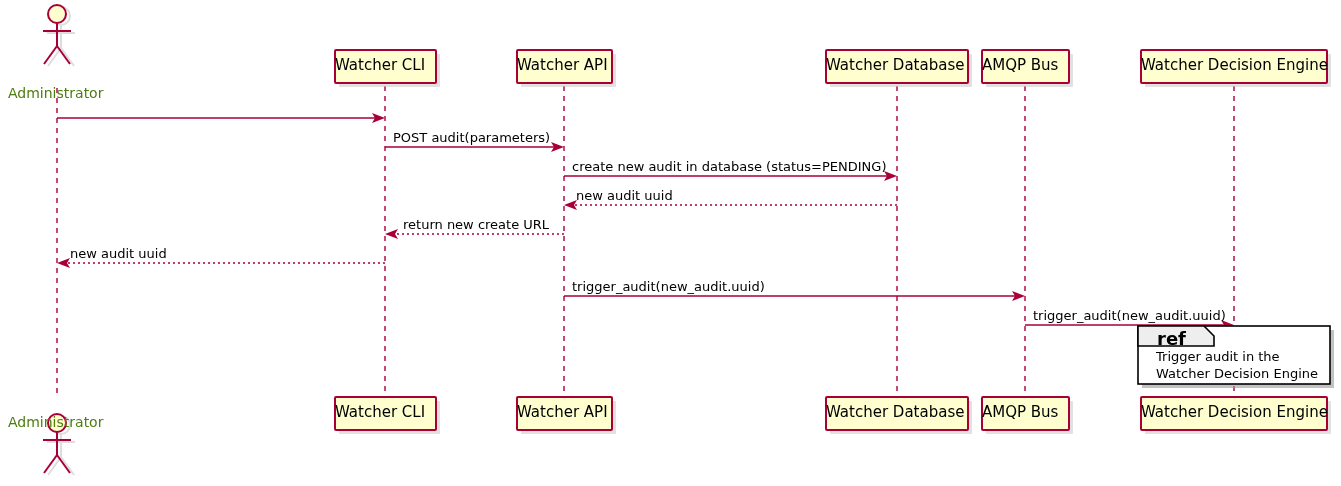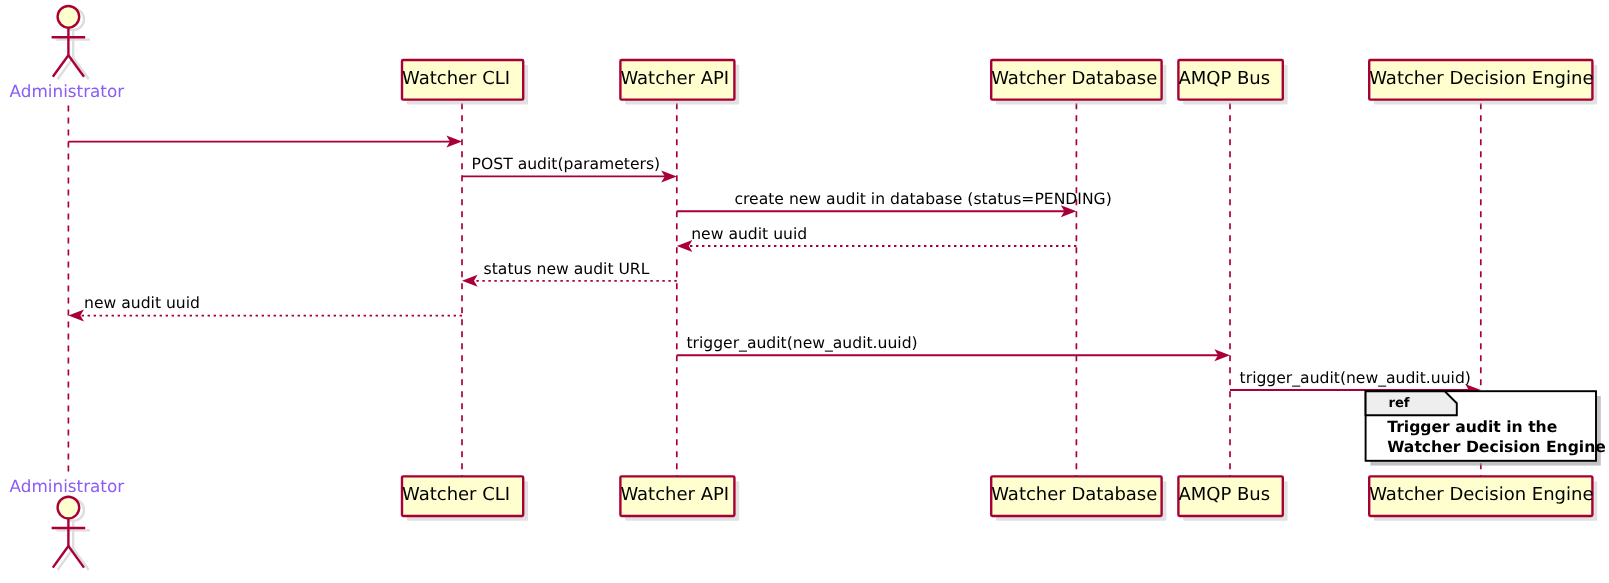--- a/index.html
+++ b/index.html
@@ -89,36 +89,36 @@
     color: #000000;
     font-size: 13px;
     line-height: 1;
   }
   .participant-label {
     font-size: 15px;
     color: #000000;
   }
   .actor-label {
     font-size: 14px;
-    color: #8b5cf6;
+    color: #4d7c0f;
+    margin-top: 16px;
   }
   .msg-label {
     font-size: 13px;
     color: #000000;
   }
   .ref-title {
-    font-size: 11px;
+    font-size: 18px;
     font-weight: bold;
     color: #000000;
     font-family: "DejaVu Sans", sans-serif;
   }
   .ref-line {
     font-size: 13px;
     color: #000000;
-    font-weight: bold;
   }
 </style>
 </head>
 <body>
 
 <div id="diagram">
 
   <svg id="svg-layer" viewBox="0 0 1341 486" xmlns="http://www.w3.org/2000/svg">
 
     <g>
@@ -254,23 +254,23 @@
   <div class="txt participant-label" style="left:982px; top:58px; width:87px;">AMQP Bus</div>
   <div class="txt participant-label" style="left:1141px; top:58px; width:186px;">Watcher Decision Engine</div>
 
   <div class="txt participant-label" style="left:335px; top:405px; width:101px;">Watcher CLI</div>
   <div class="txt participant-label" style="left:517px; top:405px; width:95px;">Watcher API</div>
   <div class="txt participant-label" style="left:826px; top:405px; width:142px;">Watcher Database</div>
   <div class="txt participant-label" style="left:982px; top:405px; width:87px;">AMQP Bus</div>
   <div class="txt participant-label" style="left:1141px; top:405px; width:186px;">Watcher Decision Engine</div>
 
   <div class="txt msg-label" style="left:393px; top:131px;">POST audit(parameters)</div>
-  <div class="txt msg-label" style="left:572px; top:160px;margin-left:40px;">create new audit in database (status=PENDING)</div>
+  <div class="txt msg-label" style="left:572px; top:160px;">create new audit in database (status=PENDING)</div>
   <div class="txt msg-label" style="left:576px; top:189px;">new audit uuid</div>
-  <div class="txt msg-label" style="left:403px; top:218px;">status new audit URL</div>
+  <div class="txt msg-label" style="left:403px; top:218px;">return new create URL</div>
   <div class="txt msg-label" style="left:70px; top:247px;">new audit uuid</div>
   <div class="txt msg-label" style="left:572px; top:280px;">trigger_audit(new_audit.uuid)</div>
   <div class="txt msg-label" style="left:1033px; top:309px;">trigger_audit(new_audit.uuid)</div>
 
   <div class="txt ref-title" style="left:1157px; top:330px;">ref</div>
   <div class="txt ref-line" style="left:1156px; top:350px;">Trigger audit in the</div>
   <div class="txt ref-line" style="left:1156px; top:367px;">Watcher Decision Engine</div>
 
 </div>
 

